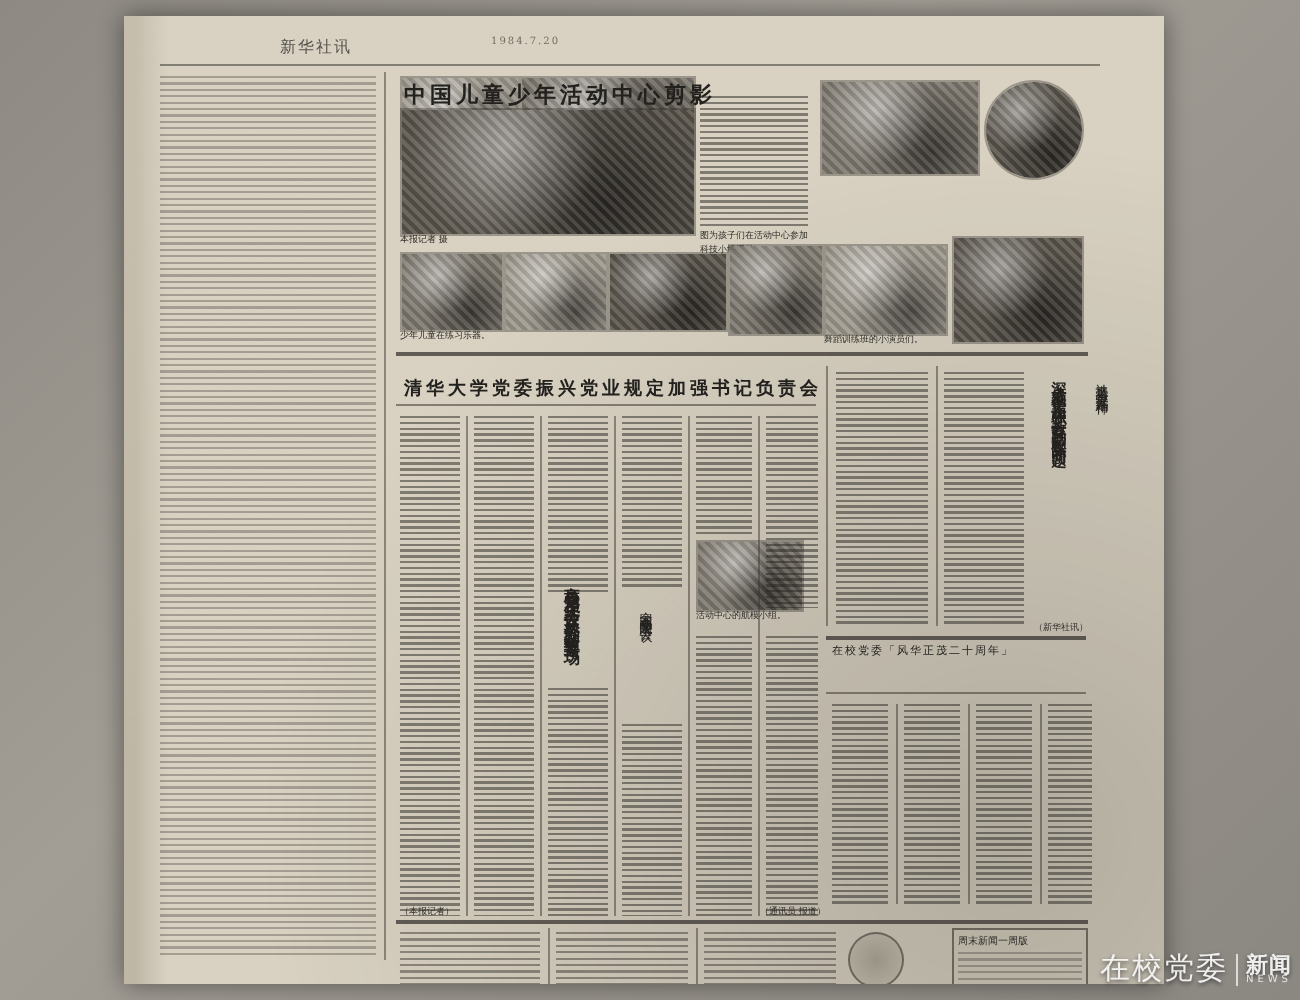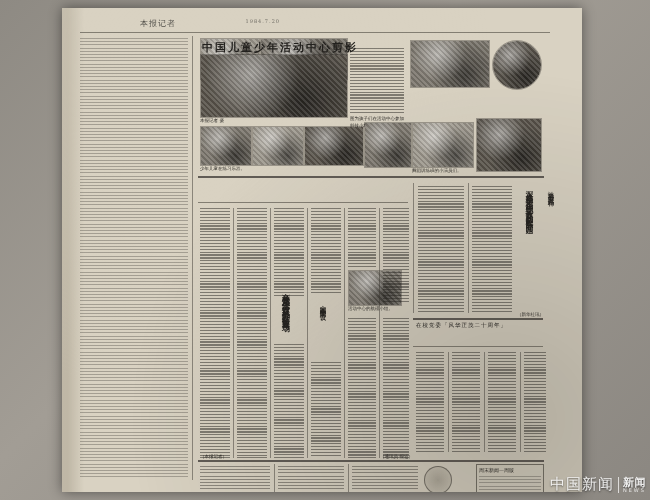--- a/index.html
+++ b/index.html
@@ -121,21 +121,21 @@
 </style>
 </head>
 <body>
 
 <div class="stage">
 
   <div class="sheet">
     <div class="sheet-inner">
 
       <div class="masthead">
-        <span>本报记者</span>
+        <span>新华社讯</span>
         <span class="date">1984.7.20</span>
       </div>
       <div class="hrule" style="left:0;top:14px;width:470px;"></div>
 
       <div class="photo light" style="left:120px;top:20px;width:58px;height:40px;">
           <div class="px"></div>
         </div>
       <div class="photo" style="left:180px;top:20px;width:86px;height:40px;">
           <div class="px"></div>
         </div>
@@ -182,20 +182,21 @@
       <div class="cap" style="left:120px;top:148px;width:160px;">少年儿童在练习乐器。</div>
       <div class="cap" style="left:332px;top:150px;width:120px;">舞蹈训练班的小演员们。</div>
 
       <div class="hrule thick" style="left:118px;top:158px;width:346px;"></div>
 
       <div class="tcol" style="left:0px;top:20px;width:108px;height:440px;">
           <div class="lines light"></div>
         </div>
       <div class="vrule" style="left:112px;top:18px;height:444px;"></div>
 
+      <div class="hl hl-main" style="left:122px;top:170px;font-size:9px;">清华大学党委振兴党业规定加强书记负责会</div>
       <div class="hrule" style="left:118px;top:184px;width:210px;"></div>
 
       <div class="tcol" style="left:120px;top:190px;width:30px;height:250px;">
           <div class="lines dense"></div>
         </div>
       <div class="vrule" style="left:153px;top:190px;height:250px;"></div>
       <div class="tcol" style="left:157px;top:190px;width:30px;height:250px;">
           <div class="lines dense"></div>
         </div>
       <div class="vrule" style="left:190px;top:190px;height:250px;"></div>
@@ -296,21 +297,21 @@
 
       <div class="cap" style="left:120px;top:436px;">（本报记者）</div>
       <div class="cap" style="left:300px;top:436px;">（通讯员 报道）</div>
 
       <div class="vhl small" style="left:466px;top:168px;height:100px;">认真学习中央文件精神</div>
 
     </div>
   </div>
 
   <div class="wm">
-    <span class="cn">中国新闻</span>
+    <span class="cn">在校党委</span>
     <span class="bar"></span>
     <span class="en">
       <b>新闻</b>
       <s>NEWS</s>
     </span>
   </div>
 
 </div>
 
 </body></html>

